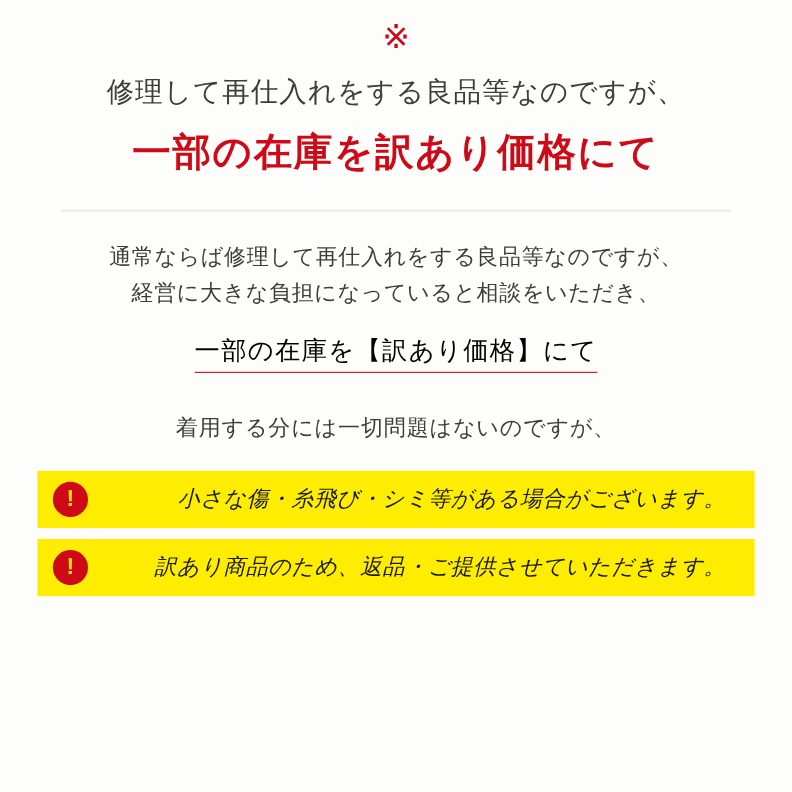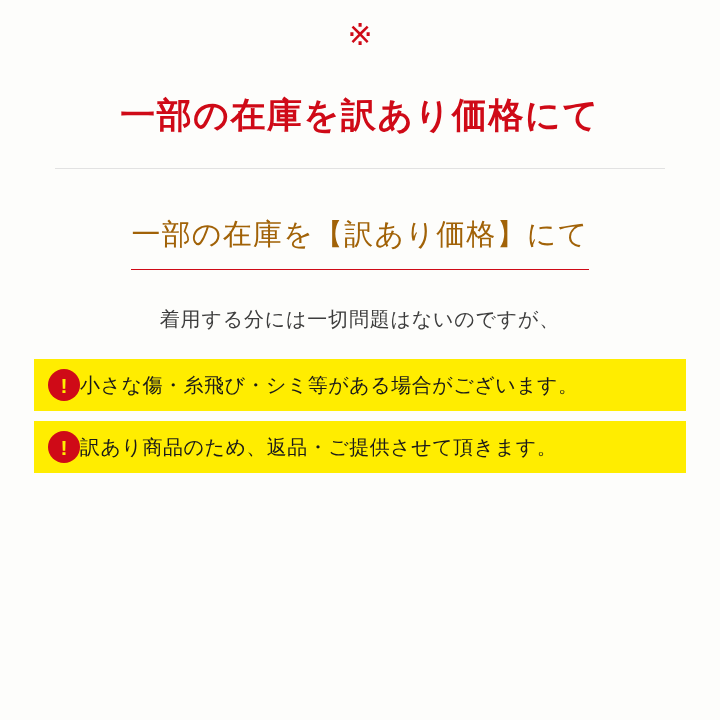--- a/index.html
+++ b/index.html
@@ -46,21 +46,21 @@
     line-height: 1.35;
     white-space: nowrap;
   }
   .headline .big {
     color: #cf0a17;
     font-size: 35px;
     font-weight: bold;
     letter-spacing: 1.5px;
     line-height: 1.42;
     white-space: nowrap;
-    margin-top: 22px;
+    margin-top: 12px;
   }
   .headline .big.second {
     margin-top: 2px;
   }
 
   
   .divider {
     width: 610px;
     height: 1px;
     background: #e2e2e2;
@@ -82,27 +82,27 @@
   }
 
   
   .emph-block {
     margin-top: 18px;
     text-align: center;
     width: 100%;
   }
   .emph-line {
     display: inline-block;
-    font-size: 29px;
-    color: #a16207;
+    font-size: 23px;
+    color: #000000;
     letter-spacing: 1.2px;
     line-height: 1.5;
     white-space: nowrap;
     border-bottom: 1px solid #cf0a17;
-    padding-bottom: 13px;
+    padding-bottom: 2px;
   }
   .emph-block .row {
     margin-bottom: 8px;
   }
 
   
   .note {
     margin-top: 28px;
     font-size: 20px;
     color: #3d3d3d;
@@ -138,56 +138,60 @@
     color: #ffed00;
     font-size: 21px;
     font-weight: bold;
     display: flex;
     align-items: center;
     justify-content: center;
     line-height: 1;
   }
   .warn-text {
     flex: 1;
-    text-align: left;
+    text-align: right;
     font-size: 20px;
     color: #1a1a1a;
     letter-spacing: 0.5px;
     white-space: nowrap;
-    padding-right: 8px;
+    padding-right: 26px;
+    font-style: italic;
   }
 </style>
 </head>
 <body>
 
 <div class="page">
 
   <div class="kome">※</div>
 
   <div class="headline">
+    <div class="lead">修理して再仕入れをする良品等なのですが、</div>
     <div class="big">一部の在庫を訳あり価格にて</div>
   </div>
 
   <div class="divider"></div>
 
   <div class="body-block">
+    <div class="line">通常ならば修理して再仕入れをする良品等なのですが、</div>
+    <div class="line">経営に大きな負担になっていると相談をいただき、</div>
   </div>
 
   <div class="emph-block">
     <div class="row">
       <span class="emph-line">一部の在庫を【訳あり価格】にて</span>
     </div>
   </div>
 
   <div class="note">着用する分には一切問題はないのですが、</div>
 
   <div class="warnings">
     <div class="warn-bar">
       <div class="warn-icon">!</div>
       <div class="warn-text">小さな傷・糸飛び・シミ等がある場合がございます。</div>
     </div>
     <div class="warn-bar">
       <div class="warn-icon">!</div>
-      <div class="warn-text">訳あり商品のため、返品・ご提供させて頂きます。</div>
+      <div class="warn-text">訳あり商品のため、返品・ご提供させていただきます。</div>
     </div>
   </div>
 
 </div>
 
 </body></html>

